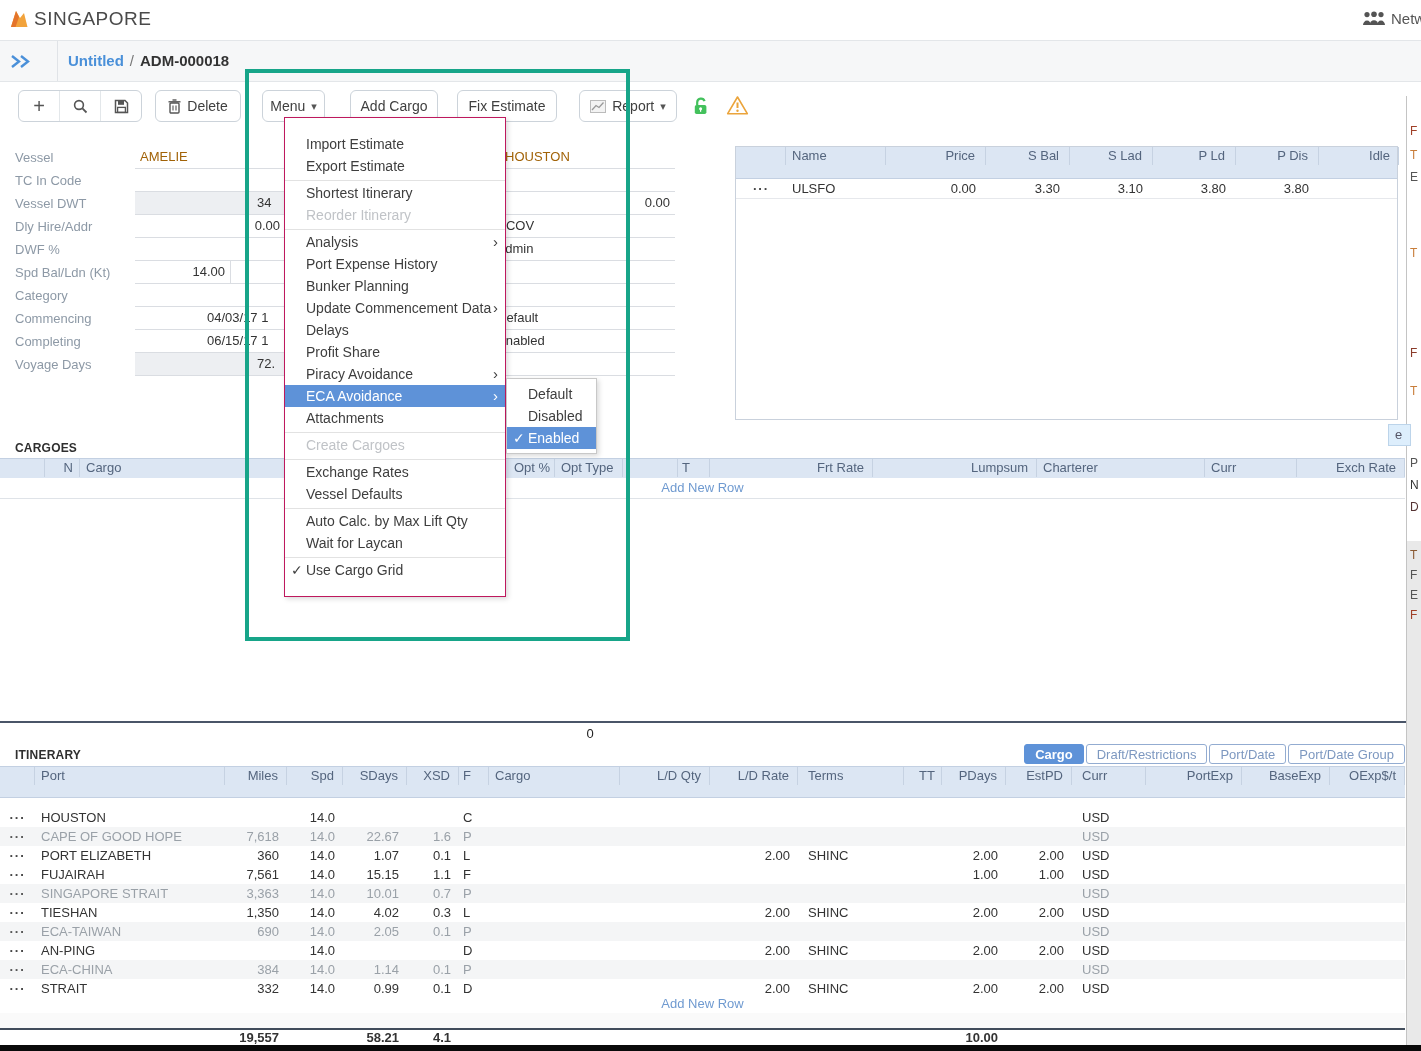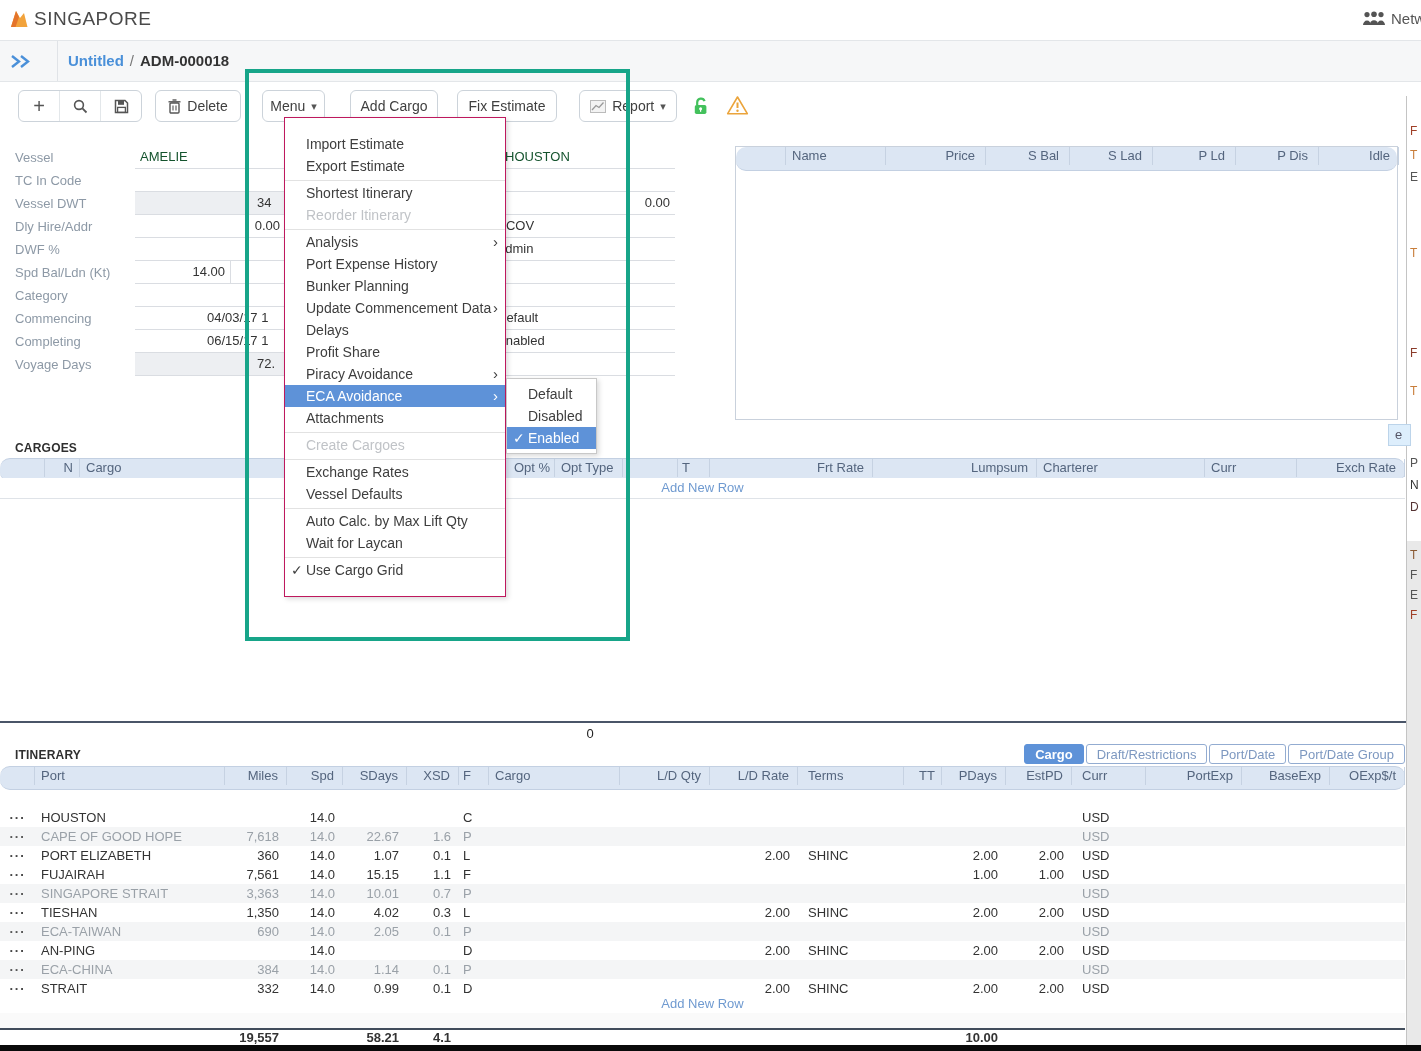--- a/index.html
+++ b/index.html
@@ -32,29 +32,29 @@
   .labels-col{position:absolute;left:15px;top:146px;width:118px;}
   .labels-col div{height:23px;line-height:23px;color:#8d99a6;}
   .fields-col{position:absolute;left:135px;top:146px;width:210px;}
   .fcell{height:23px;line-height:22px;box-sizing:border-box;border-bottom:1px solid #dadde2;white-space:nowrap;overflow:hidden;}
   .fcell.ro{background:#edeff2;}
   .fcell .ind122{padding-left:122px;display:inline-block;}
   .fcell .ind72{padding-left:72px;display:inline-block;}
   .split{display:flex;}
   .split .s1{box-sizing:border-box;text-align:right;padding-right:5px;}
   .split .s2{box-sizing:border-box;border-left:1px solid #dadde2;flex:1;}
-  .blue{color:#14532d;text-decoration:none;}
+  .blue{color:#a16207;text-decoration:none;}
   .mid-col{position:absolute;left:460px;top:146px;width:215px;}
   .mcell{height:23px;line-height:22px;box-sizing:border-box;border-bottom:1px solid #dadde2;white-space:nowrap;overflow:hidden;}
   
   .grow{white-space:nowrap;height:19px;font-size:0;}
   .grow .c,.ghead .c{font-size:13px;}
   .c{display:inline-block;height:19px;line-height:19px;vertical-align:top;box-sizing:border-box;overflow:hidden;}
   .ghead{position:absolute;background:#dce6f3;border-top:1px solid #c3d0e2;border-bottom:1px solid #c3d0e2;
-         box-sizing:border-box;color:#54657e;white-space:nowrap;font-size:0;height:24px;border-radius:10px;}
+         box-sizing:border-box;color:#54657e;white-space:nowrap;font-size:0;height:32px;}
   .ghead .c{height:18px;line-height:18px;border-right:1px solid #c6d2e2;}
   .dots{color:#444;letter-spacing:1px;font-weight:bold;}
   .passage{background:#f4f5f6;}
   .passage .c{color:#9aa1a8;}
   .passage .dots{color:#555;}
   
   .c1{width:35px;text-align:center;}.c2{width:190px;padding-left:6px;}
   .c3{width:62px;text-align:right;padding-right:8px;}.c4{width:56px;text-align:right;padding-right:8px;}
   .c5{width:64px;text-align:right;padding-right:8px;}.c6{width:52px;text-align:right;padding-right:8px;}
   .c7{width:30px;padding-left:4px;}.c8{width:131px;padding-left:6px;}
@@ -261,20 +261,30 @@
     <div class="mcell" style="padding-left:37px;"><span>Enabled</span></div>
     <div class="mcell"></div>
   </div>
 
   <div class="bunker">
     <div class="ghead" style="width:661px;">
       
     <span class="c b1"></span><span class="c b2">Name</span><span class="c b3">Price</span><span class="c b4">S Bal</span><span class="c b5">S Lad</span><span class="c b6">P Ld</span><span class="c b7">P Dis</span><span class="c b8">Idle</span></div>
     <div>
 
+        <div class="grow">
+          <span class="c b1 dots">···</span>
+          <span class="c b2">ULSFO</span>
+          <span class="c b3">0.00</span>
+          <span class="c b4">3.30</span>
+          <span class="c b5">3.10</span>
+          <span class="c b6">3.80</span>
+          <span class="c b7">3.80</span>
+          <span class="c b8"></span>
+        </div>
       </div>
   </div>
 
   <div class="sec-title" style="left:15px;top:441px;">CARGOES</div>
   <div class="ghead" style="left:0;top:458px;width:1405px;">
     
   <span class="c k1"></span><span class="c k2">N</span><span class="c k3">Cargo</span><span class="c k4">Opt %</span><span class="c k5">Opt Type</span><span class="c k6"></span><span class="c k7">T</span><span class="c k8">Frt Rate</span><span class="c k9">Lumpsum</span><span class="c k10">Charterer</span><span class="c k11">Curr</span><span class="c k12">Exch Rate</span></div>
   <div class="addrow" style="top:478px;height:20px;line-height:20px;">
     <span>Add New Row</span>
   </div>

